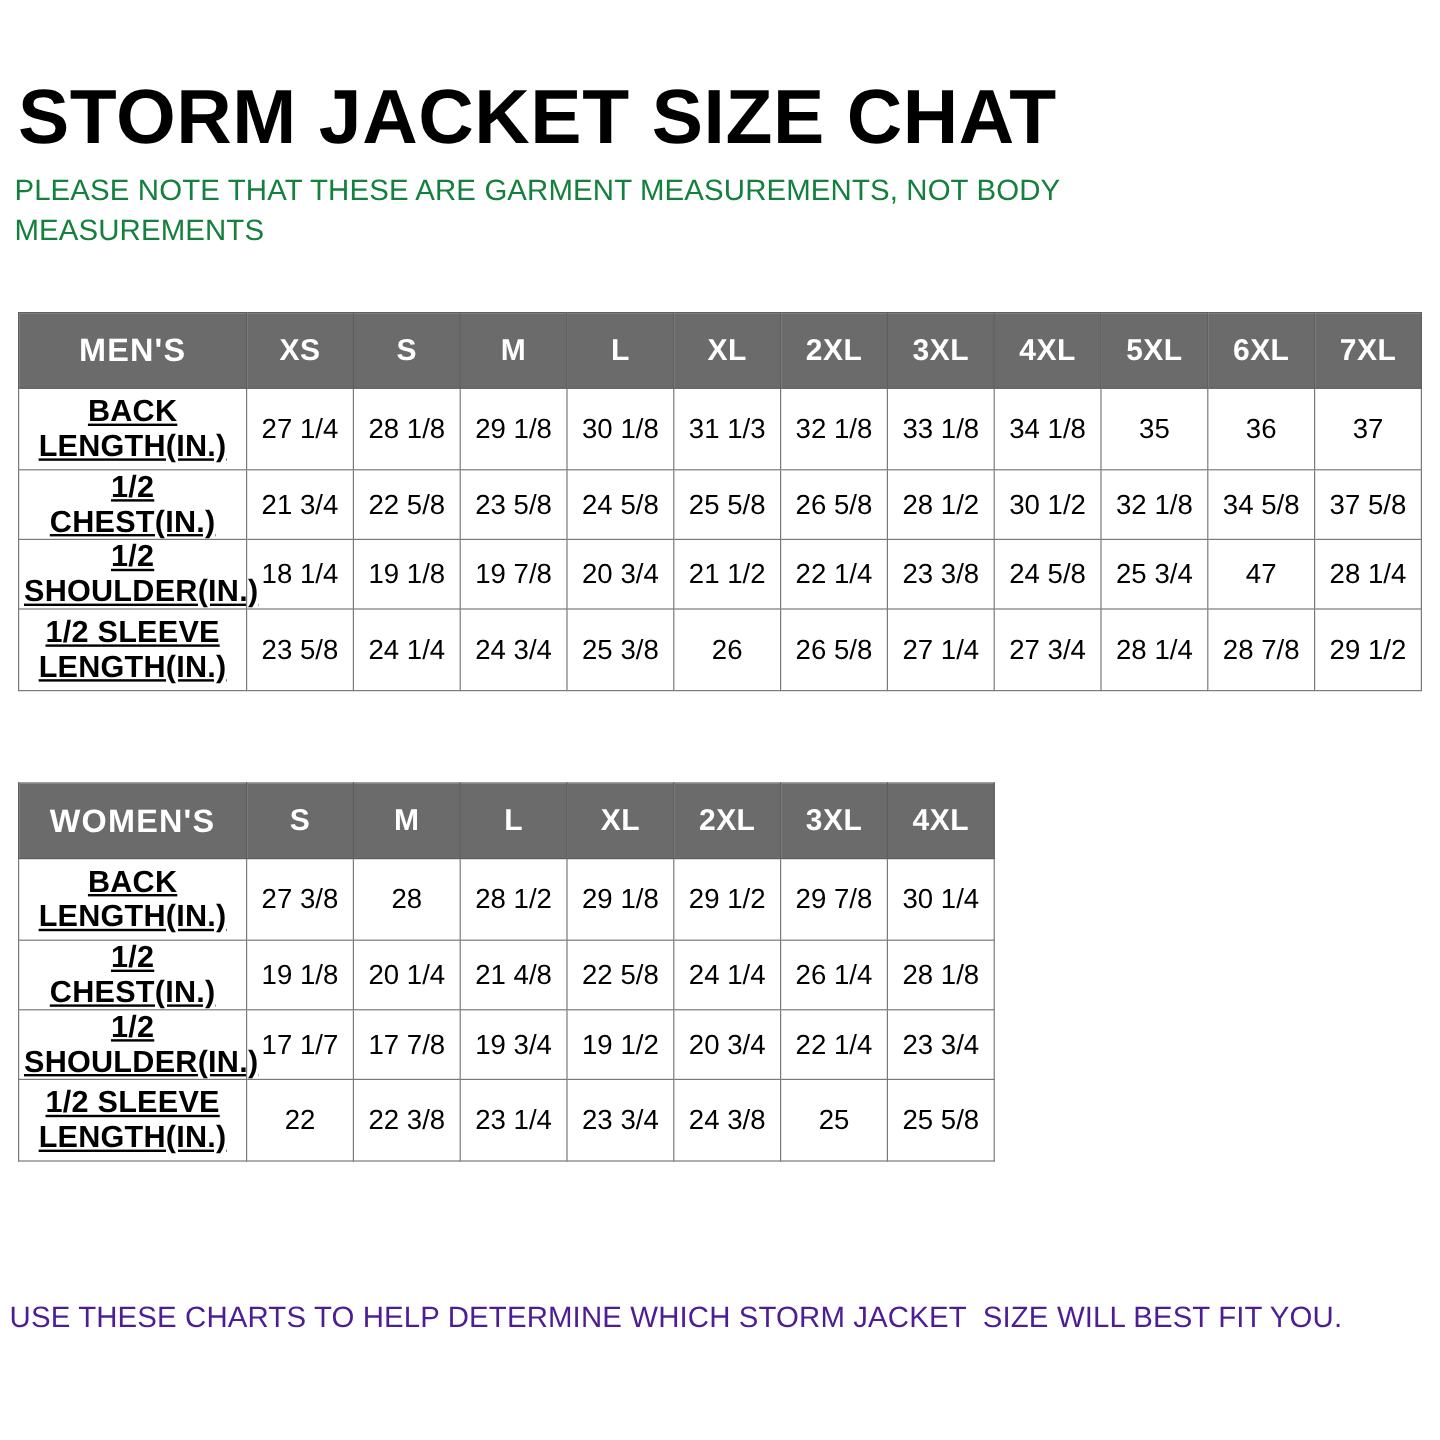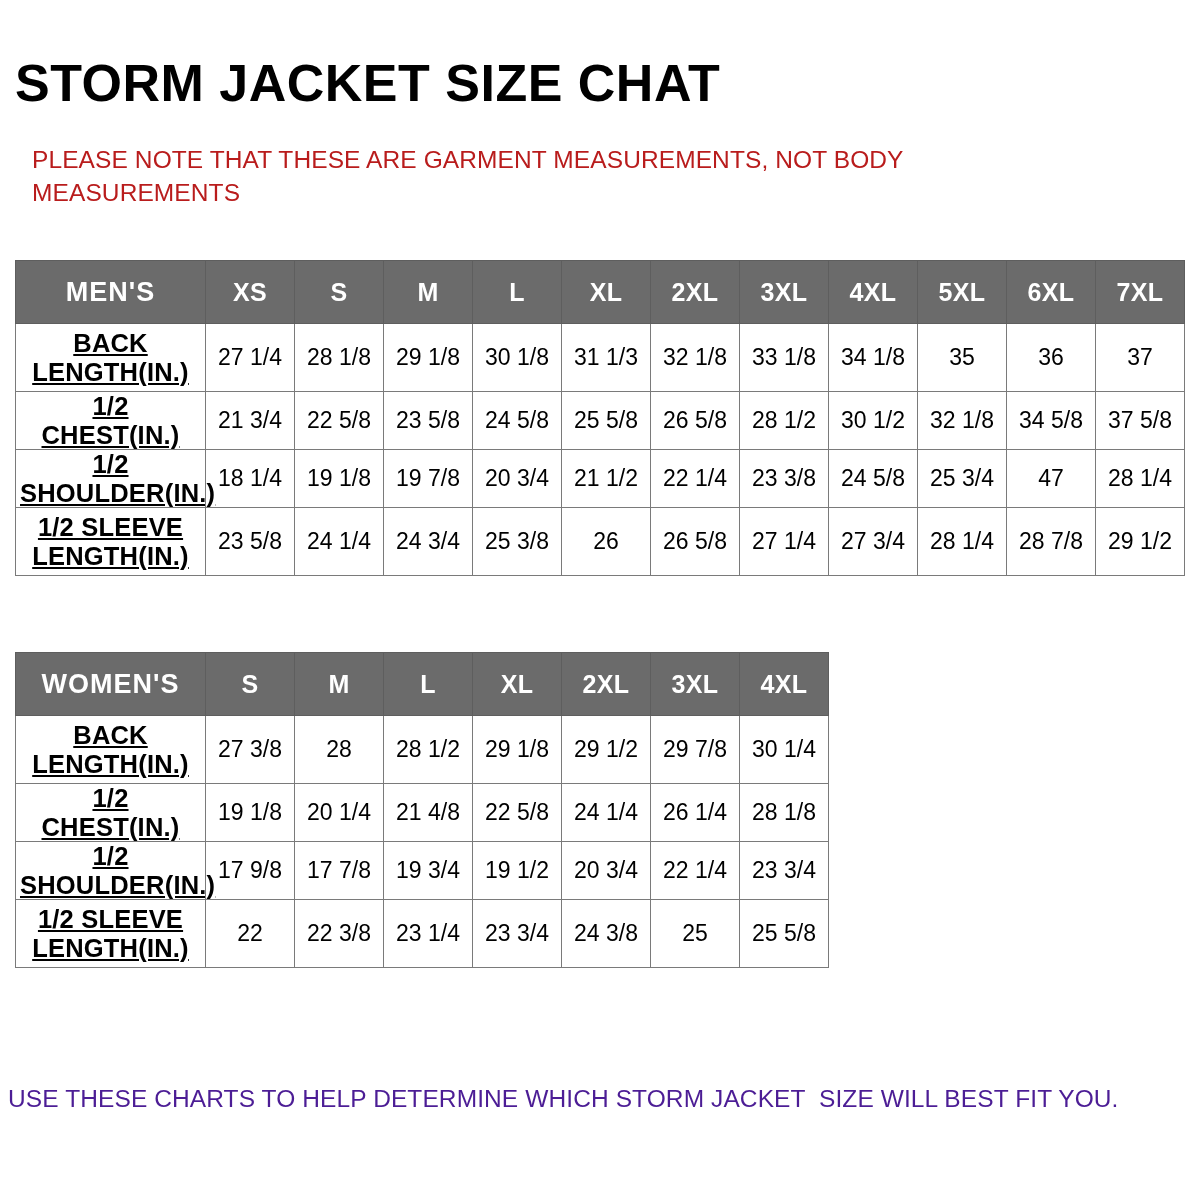--- a/index.html
+++ b/index.html
@@ -21,40 +21,40 @@
     position: absolute;
     inset: 0;
     padding: 0;
   }
 
   
   .title {
     position: absolute;
     left: 15px;
     top: 22px;
-    font-size: 52px;
+    font-size: 64px;
     font-weight: 700;
     letter-spacing: 0.5px;
     line-height: 1.0;
     color: #000000;
     font-family: "Liberation Sans Narrow", "Liberation Sans", sans-serif;
     transform: scaleX(1.0);
     transform-origin: left top;
     white-space: nowrap;
   }
 
   .note {
     position: absolute;
-    left: 32px;
+    left: 12px;
     top: 118px;
     width: 960px;
     font-size: 24.5px;
     font-weight: 400;
     line-height: 1.38;
-    color: #b91c1c;
+    color: #15803d;
     letter-spacing: 0.1px;
   }
 
   .footer-note {
     position: absolute;
     left: 8px;
     top: 1058px;
     width: 1160px;
     font-size: 24.5px;
     font-weight: 400;
@@ -279,21 +279,21 @@
           <td class="val">19 1/8</td>
           <td class="val">20 1/4</td>
           <td class="val">21 4/8</td>
           <td class="val">22 5/8</td>
           <td class="val">24 1/4</td>
           <td class="val">26 1/4</td>
           <td class="val">28 1/8</td>
         </tr>
         <tr>
           <td class="rowlabel">1/2  SHOULDER(IN.)</td>
-          <td class="val">17 9/8</td>
+          <td class="val">17 1/7</td>
           <td class="val">17 7/8</td>
           <td class="val">19 3/4</td>
           <td class="val">19 1/2</td>
           <td class="val">20 3/4</td>
           <td class="val">22 1/4</td>
           <td class="val">23 3/4</td>
         </tr>
         <tr class="tall">
           <td class="rowlabel">1/2  SLEEVE<br>LENGTH(IN.)</td>
           <td class="val">22</td>

